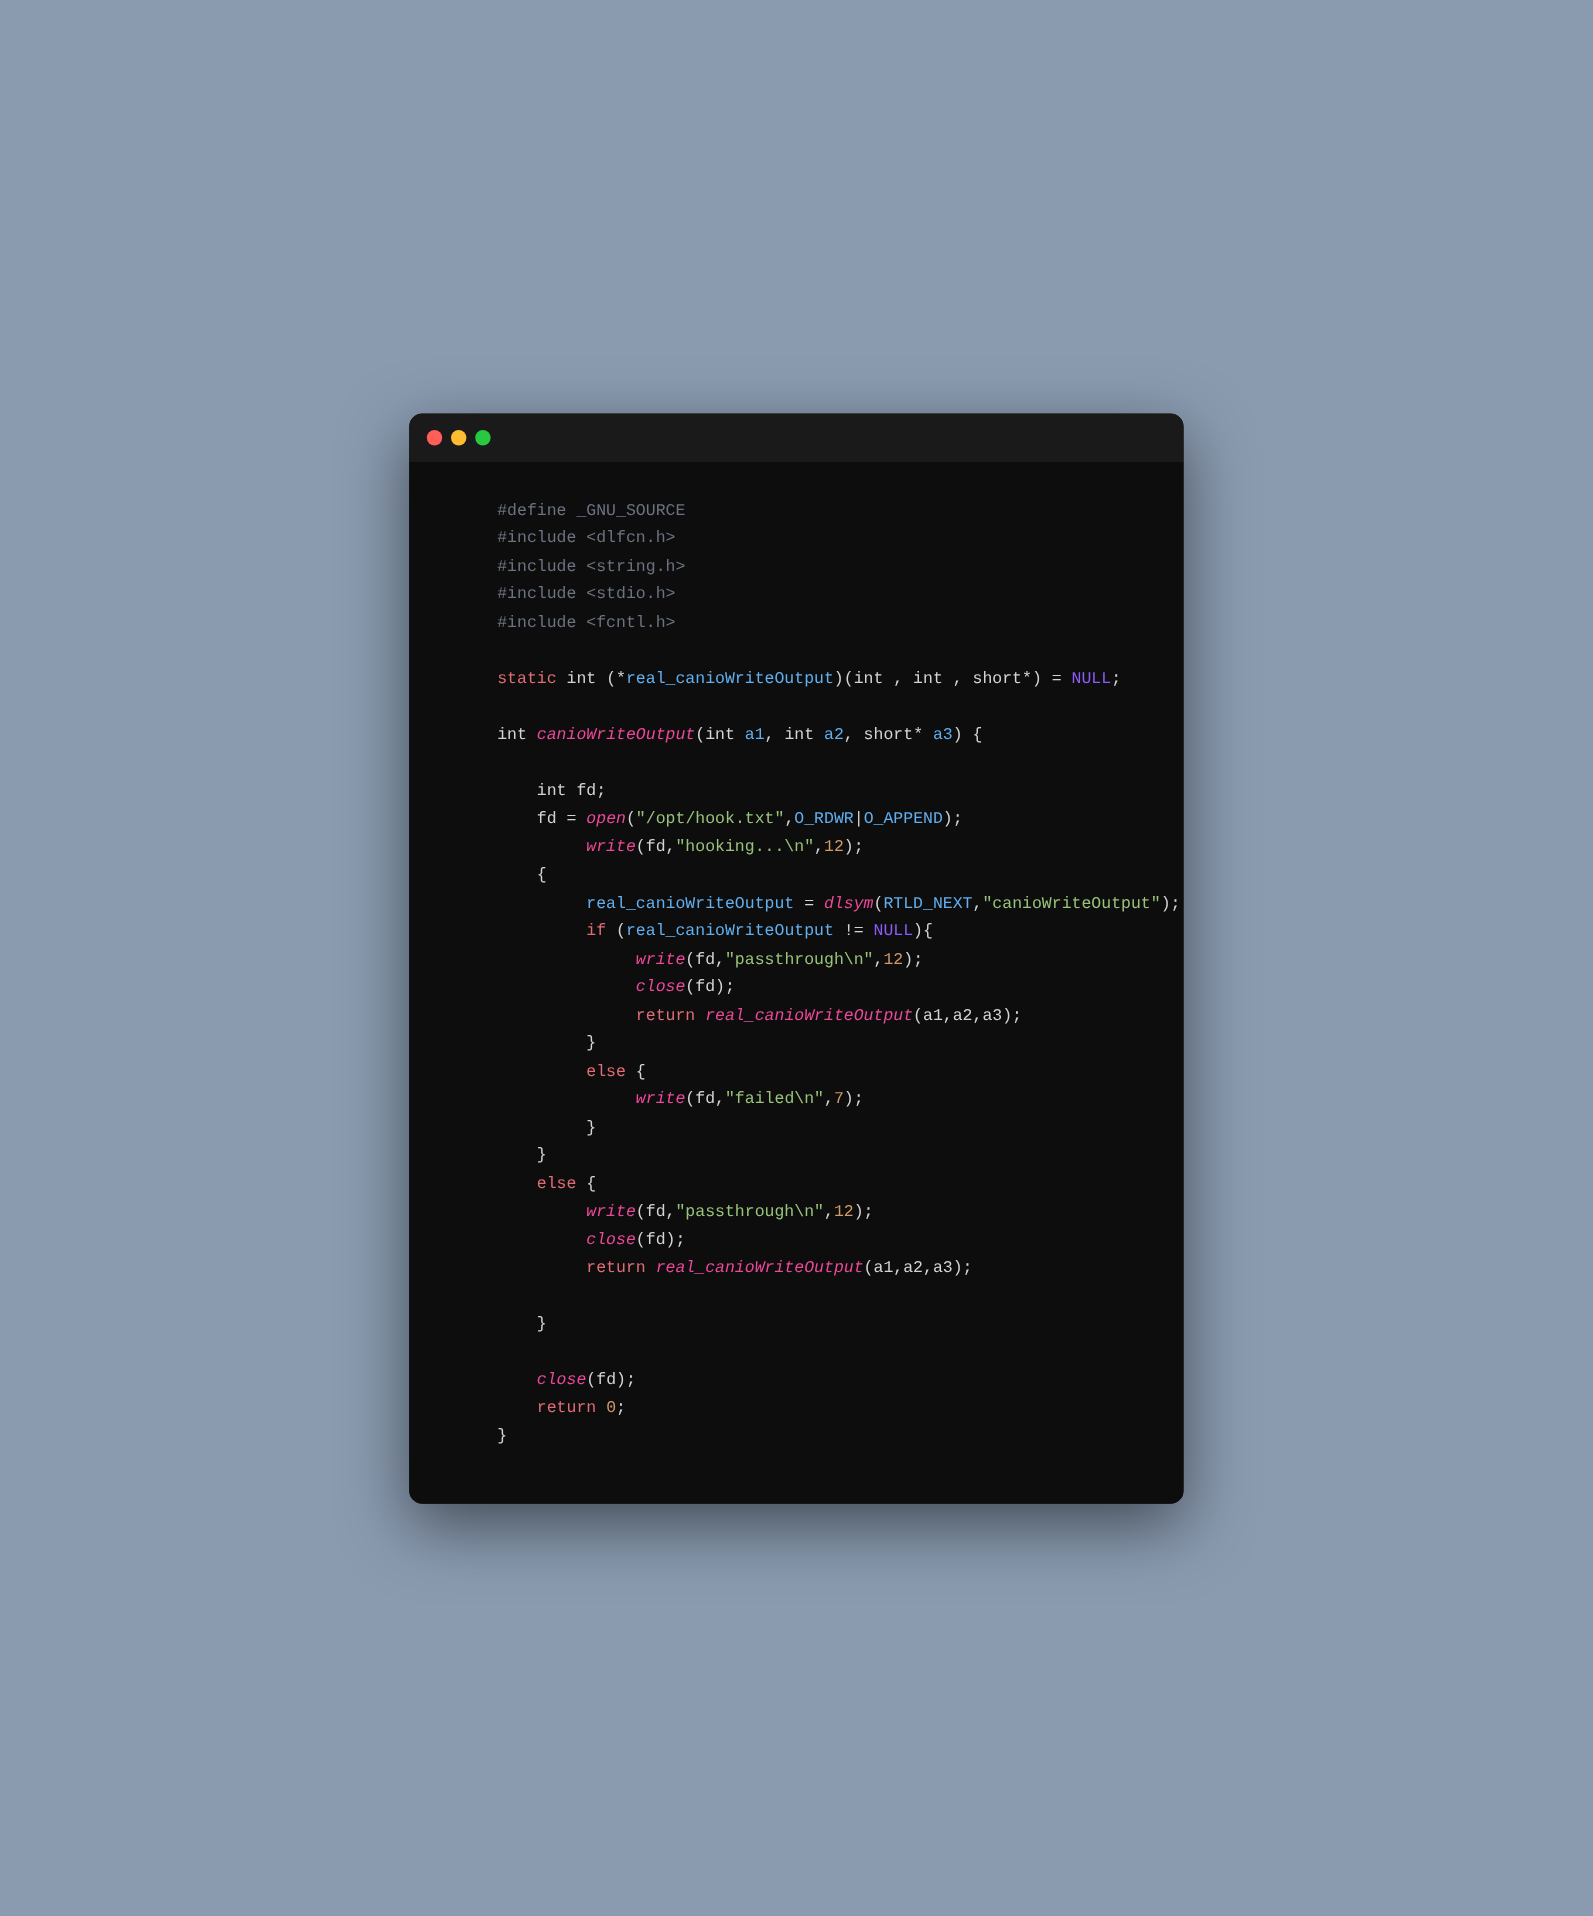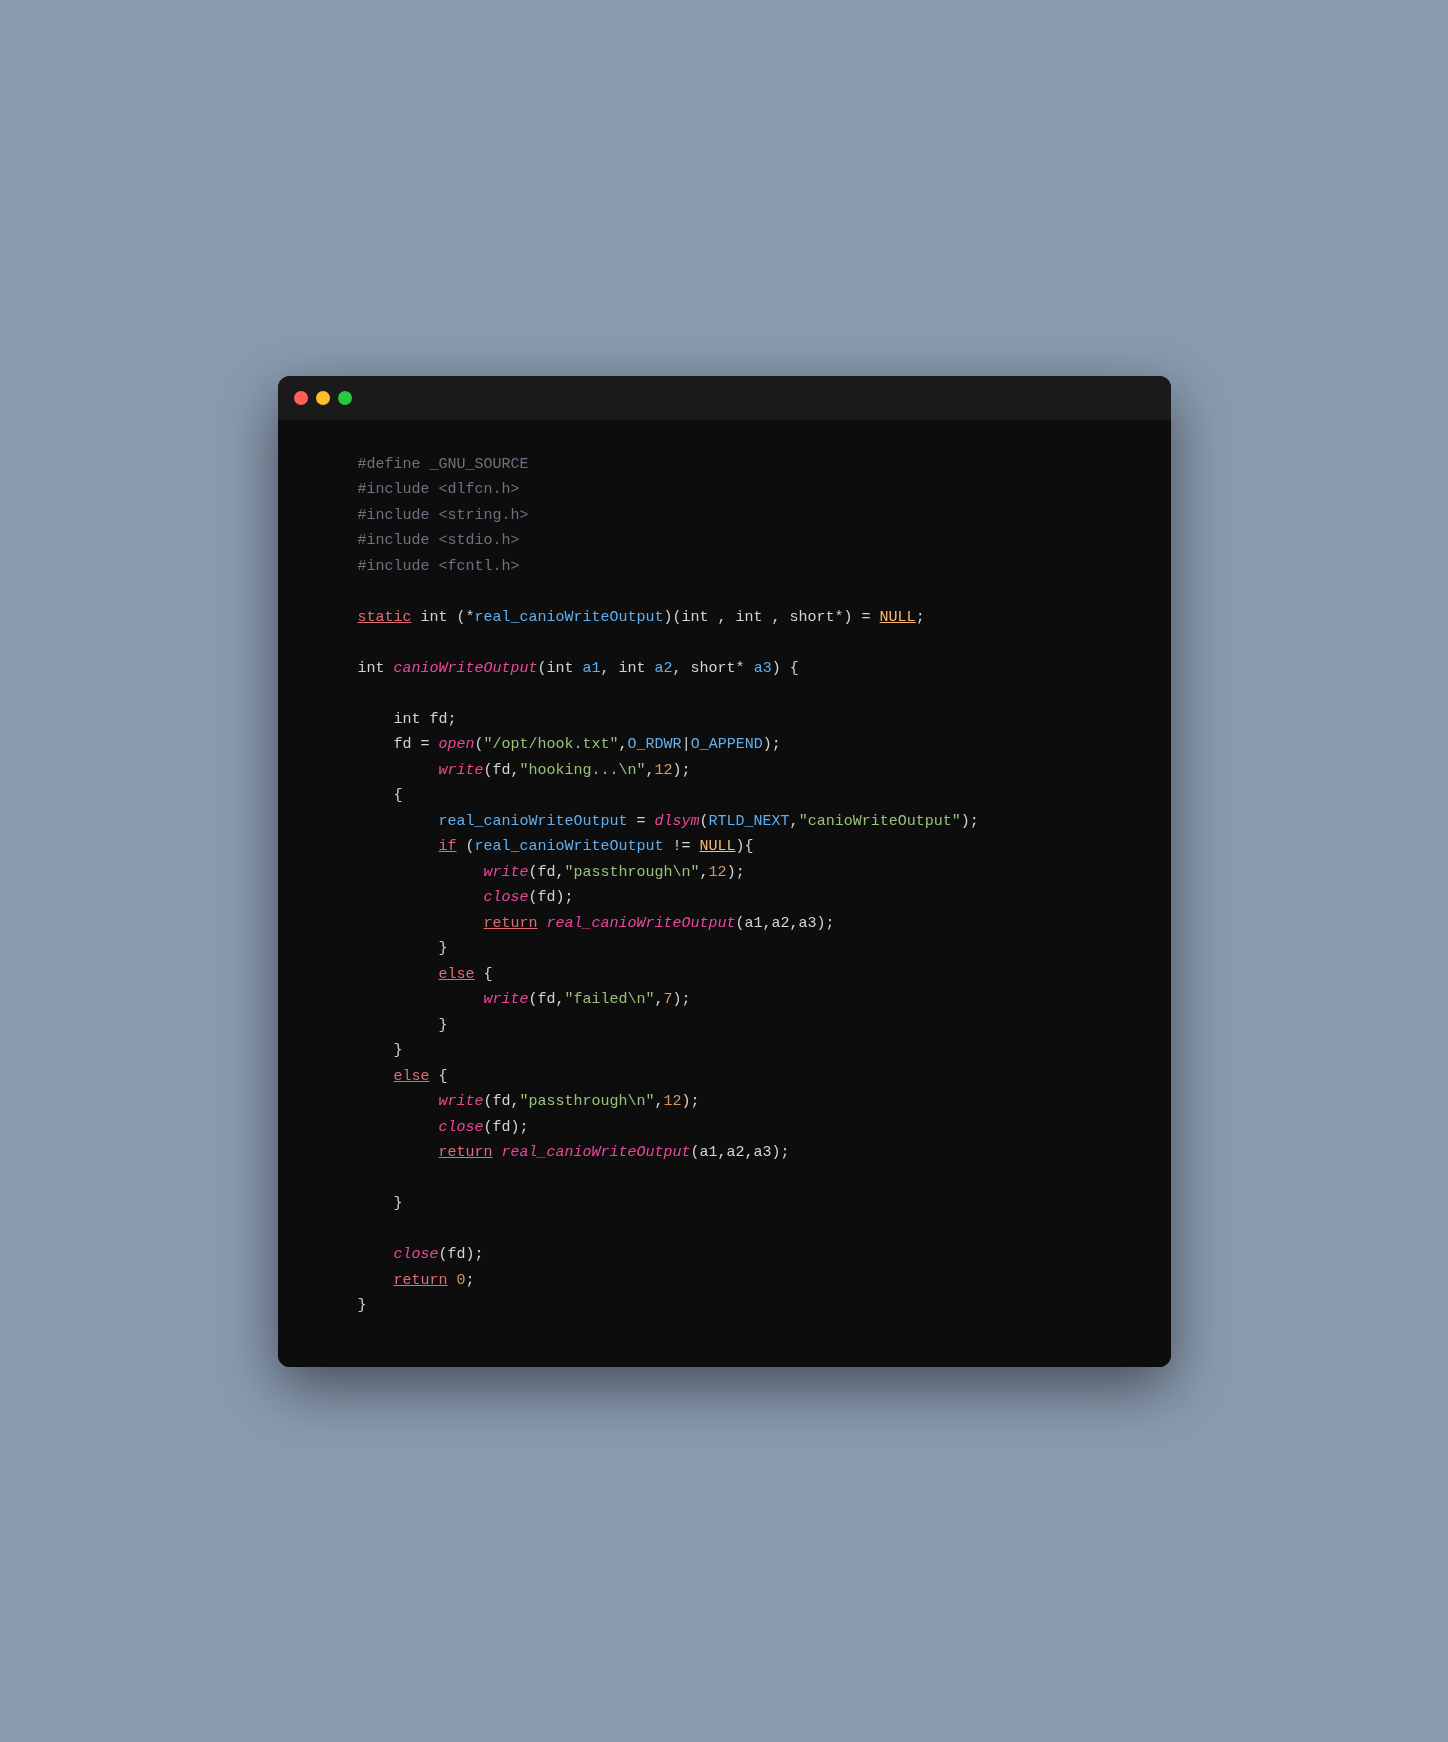--- a/index.html
+++ b/index.html
@@ -12,21 +12,21 @@
       width: 1448px;
       height: 1742px;
       background-color: #8a9bb0;
       display: flex;
       align-items: center;
       justify-content: center;
       font-family: 'Courier New', Courier, monospace;
     }
 
     .window {
-      width: 893px;
+      width: 704px;
       background-color: #0d0d0d;
       border-radius: 12px;
       box-shadow: 0 20px 60px rgba(0,0,0,0.5);
       overflow: hidden;
     }
 
     .titlebar {
       background-color: #1a1a1a;
       height: 44px;
       display: flex;
@@ -69,33 +69,33 @@
     }
 
     .blank {
       display: block;
       height: 1.7em;
     }
     .white   { color: #d4d4d4; }
     .blue    { color: #61afef; }
 
     
-    .kw-red  { color: #e06c75; text-decoration: underline; }
+    .kw-red  { color: #e06c75; }
     
     .fn-yellow { color: #ec4899; font-style: italic; }
     
     .str-green { color: #98c379; }
     
     .num-orange { color: #d19a66; }
     
     .comment { color: #6b7280; }
     
     .macro { color: #6b7280; }
     
-    .null-cyan { color: #fdba74; text-decoration: underline; }
+    .null-cyan { color: #8b5cf6; }
   </style>
 </head>
 <body>
 
 <div class="window">
   <div class="titlebar">
     <div class="btn-red"></div>
     <div class="btn-yellow"></div>
     <div class="btn-green"></div>
   </div>

